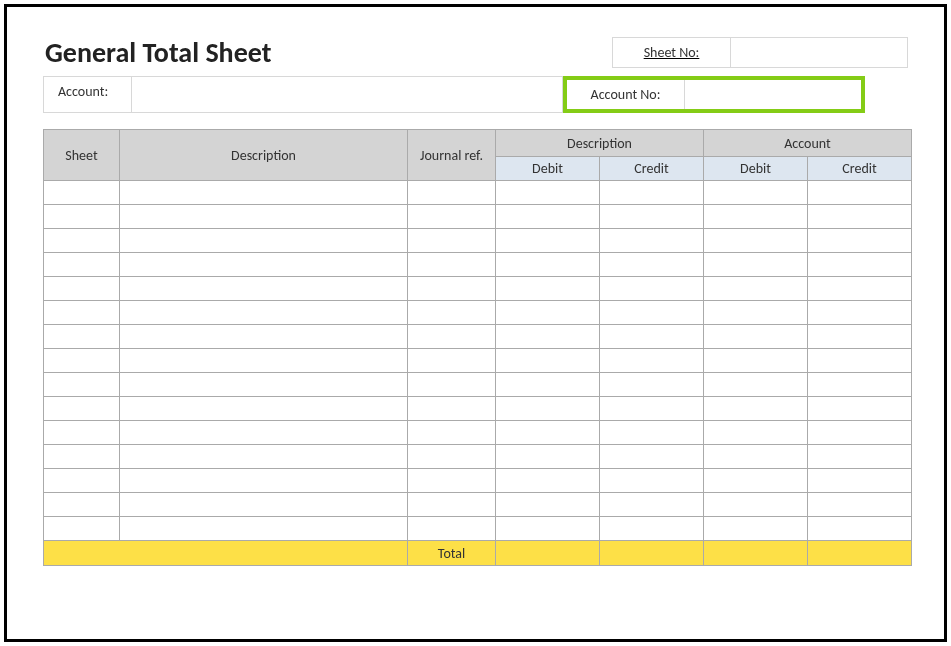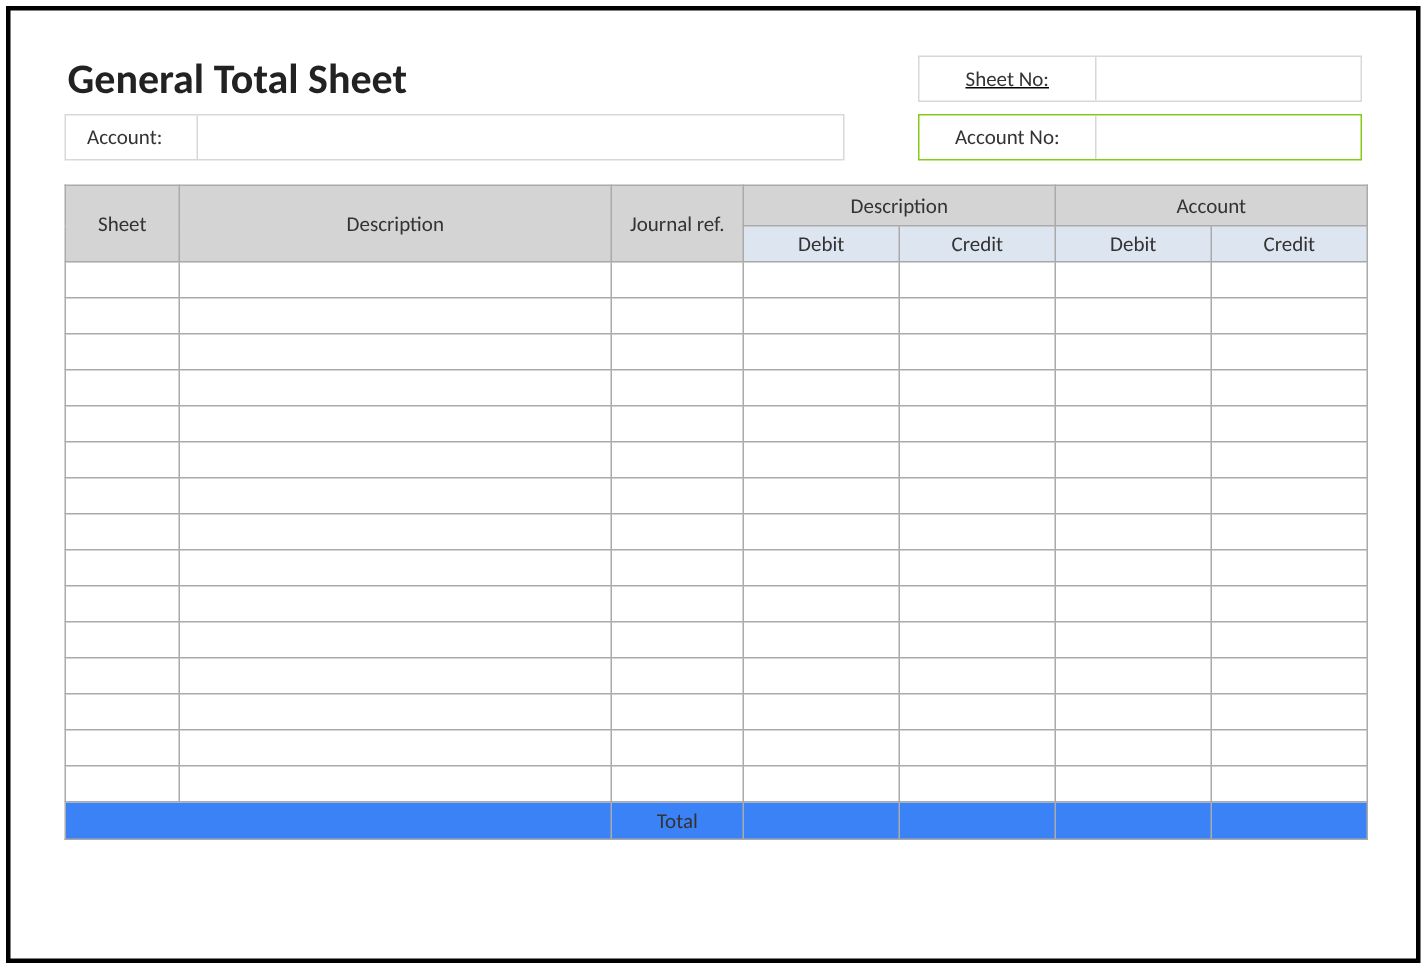--- a/index.html
+++ b/index.html
@@ -43,21 +43,20 @@
       border-right: 1px solid #d8d8d8;
       width: 118px;
       text-align: center;
     }
     .sheet-no-value {
       width: 176px;
       padding: 6px 10px;
     }
     .subheader-row {
       display: flex;
-      justify-content: space-between;
       align-items: stretch;
       margin-bottom: 16px;
     }
     .account-box {
       display: flex;
       border: 1px solid #d8d8d8;
       flex: 0 0 auto;
       width: 520px;
     }
     .account-label {
@@ -66,21 +65,21 @@
       color: #333;
       border-right: 1px solid #d8d8d8;
       width: 88px;
     }
     .account-value {
       flex: 1;
       padding: 6px 10px;
     }
     .account-no-box {
       display: flex;
-      border: 1px solid #84cc16;
+      border: 4px solid #84cc16;
     }
     .account-no-label {
       padding: 6px 10px;
       font-size: 14px;
       color: #333;
       border-right: 1px solid #d8d8d8;
       width: 118px;
       text-align: center;
     }
     .account-no-value {
@@ -107,21 +106,21 @@
       height: 27px;
     }
     table.ledger .subhead td {
       background: #dde6f0;
       height: 24px;
     }
     table.ledger tbody td {
       background: #fff;
     }
     table.ledger tfoot td {
-      background: #3b82f6;
+      background: #fde047;
       height: 25px;
     }
     .col-date { width: 76px; }
     .col-desc { width: 288px; }
     .col-ref { width: 88px; }
     .col-amt { width: 104px; }
     .total-label {
       text-align: center;
     }
   </style>

